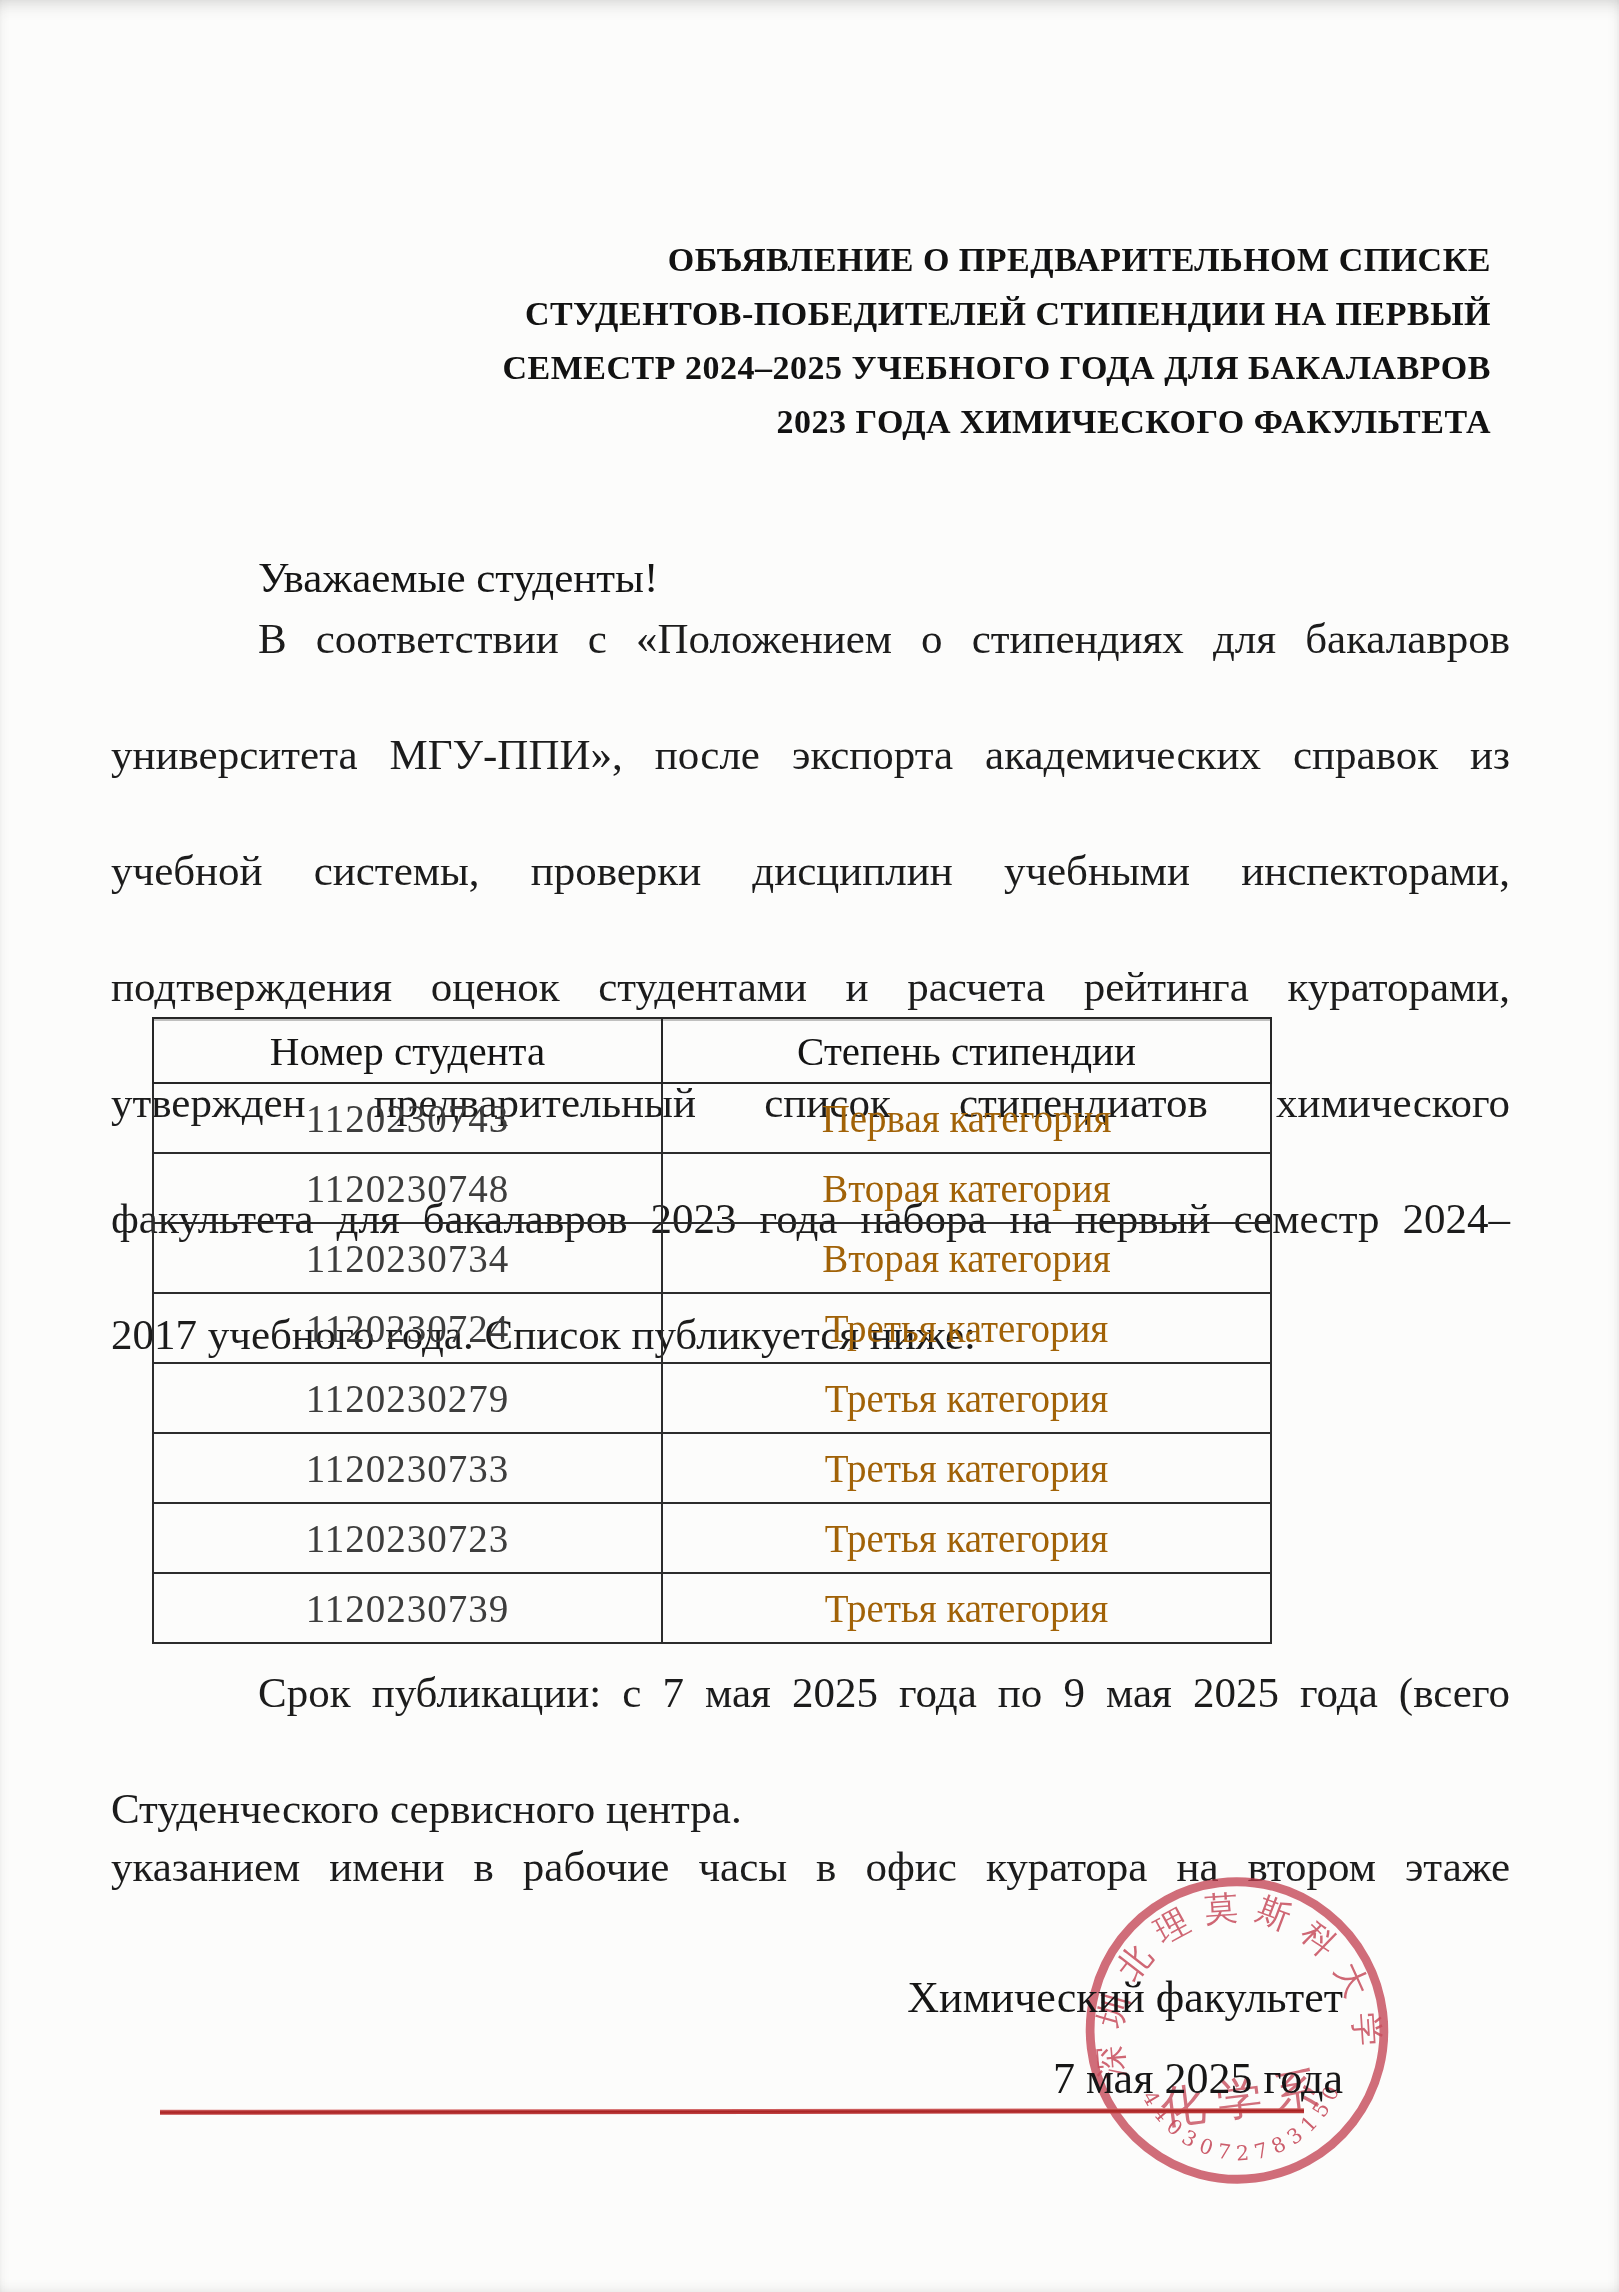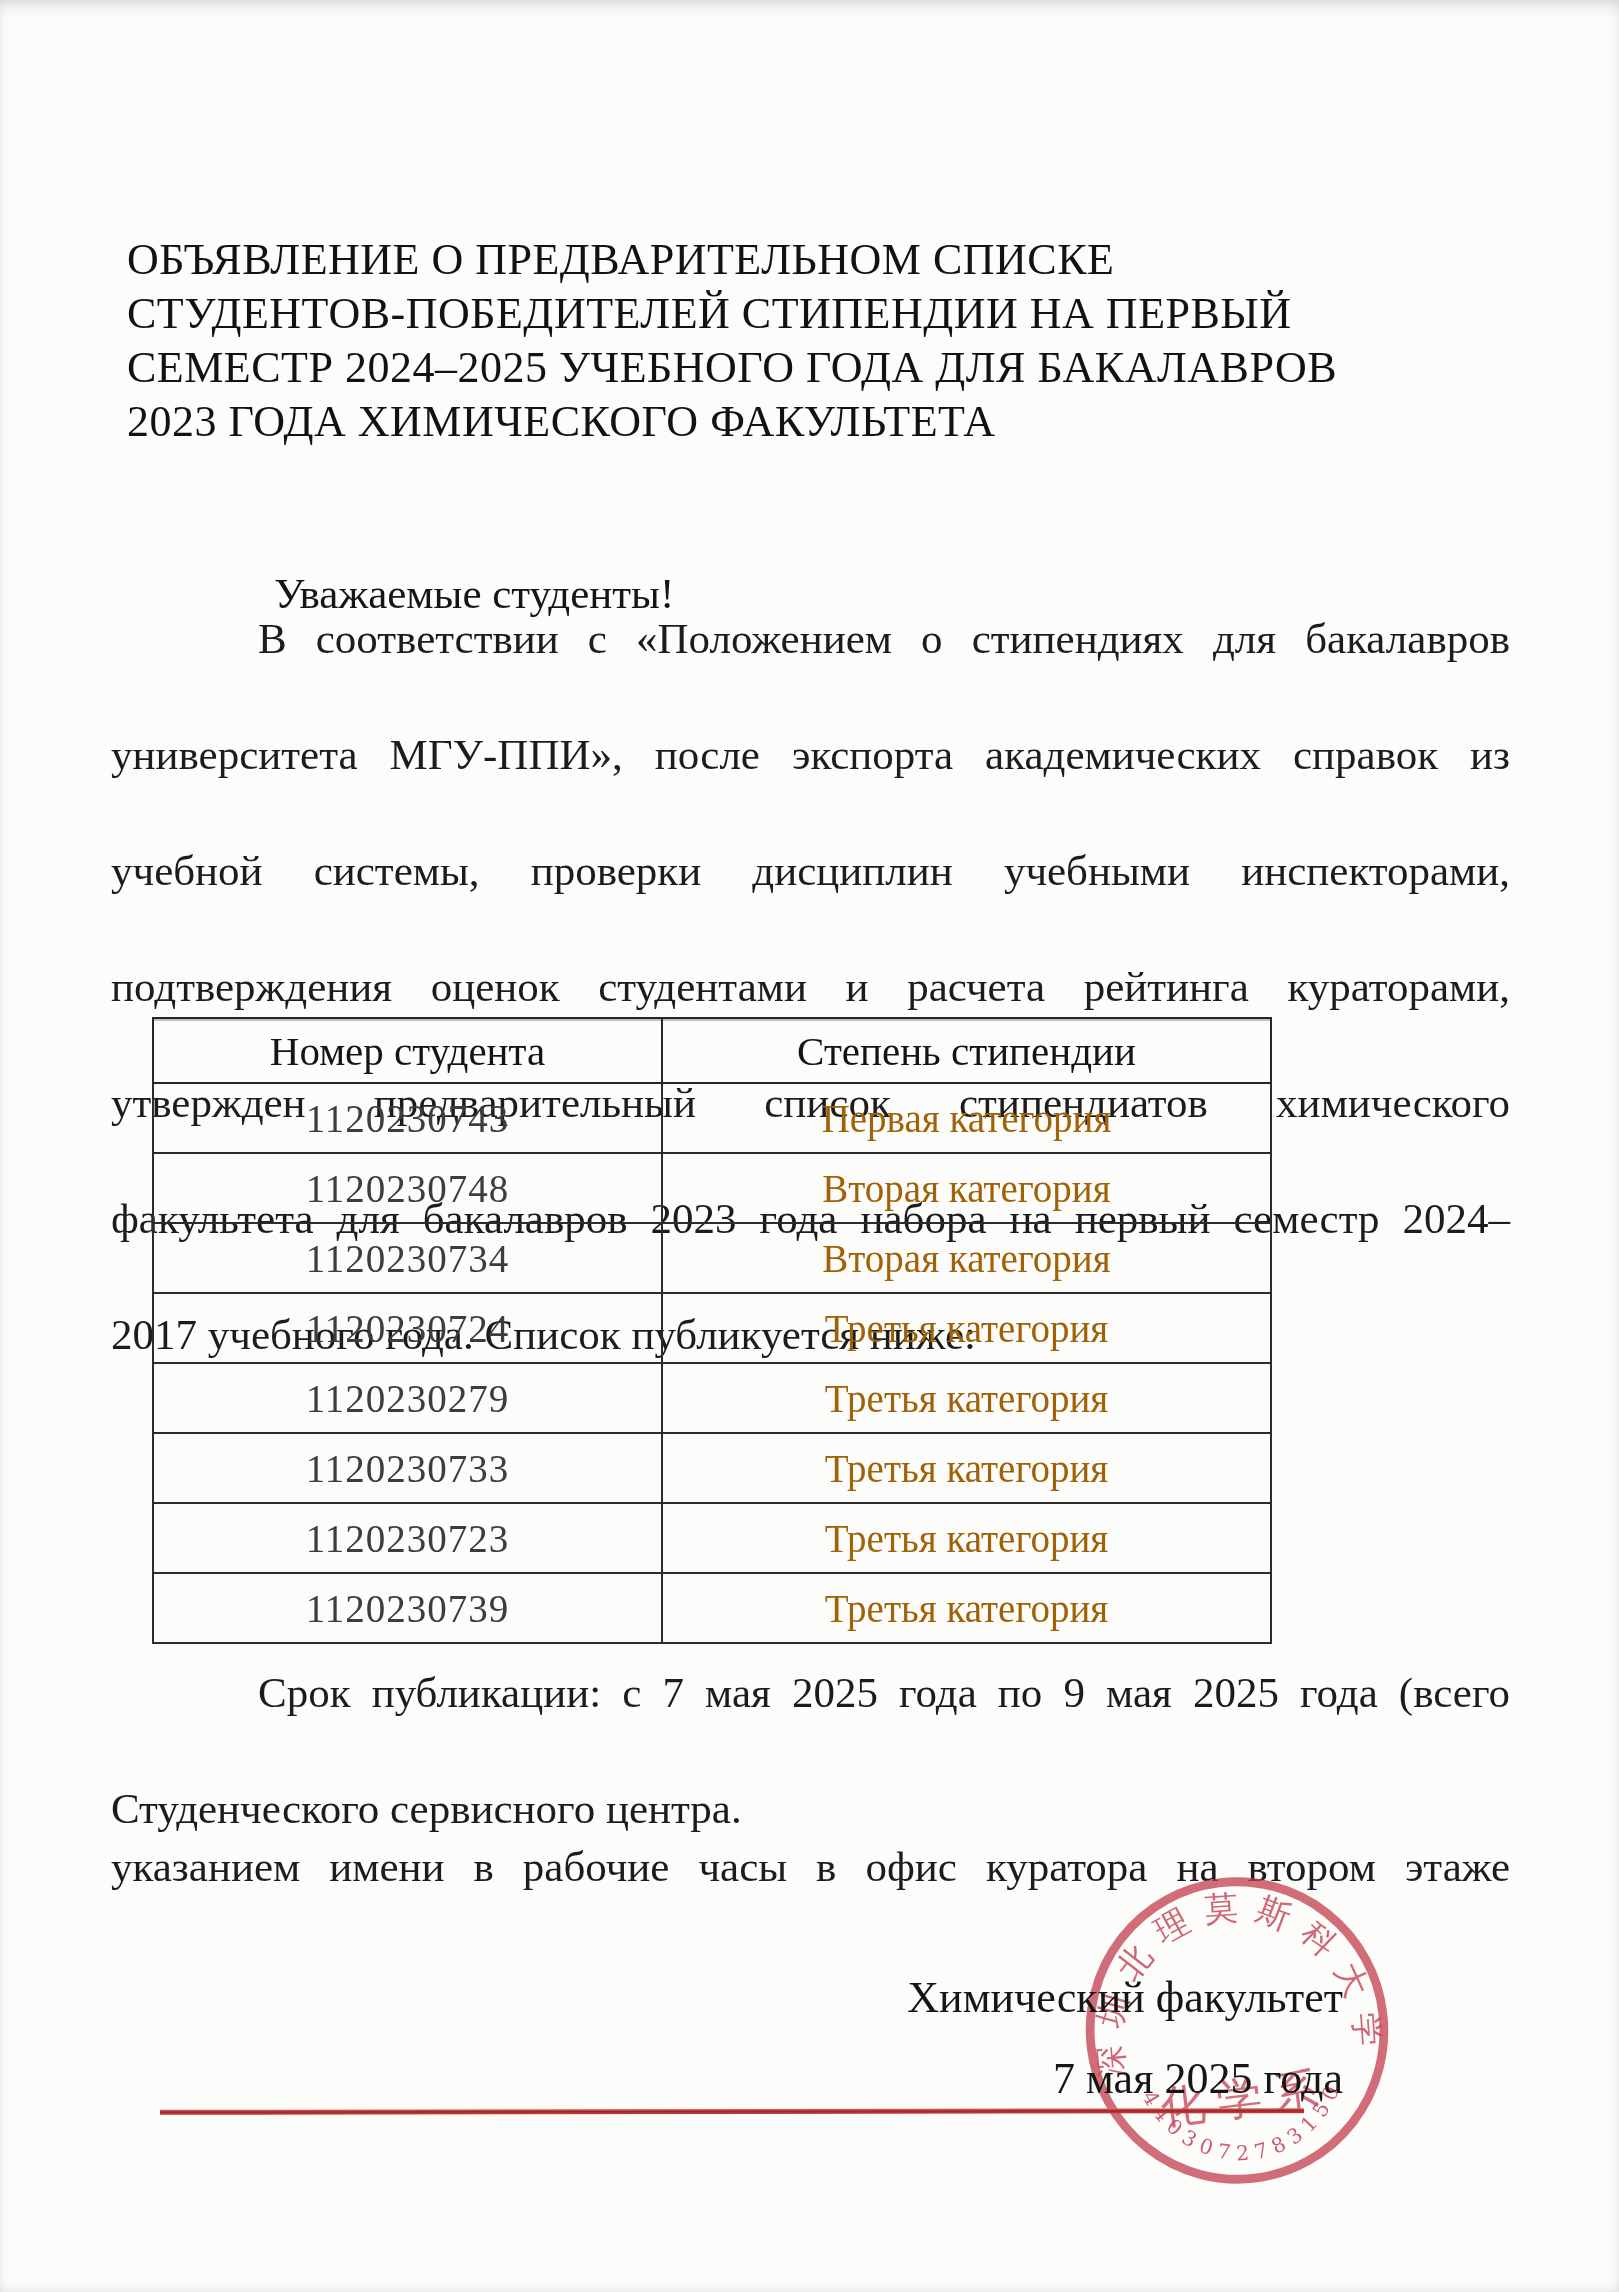--- a/index.html
+++ b/index.html
@@ -16,27 +16,27 @@
     content:"";position:absolute;inset:0;pointer-events:none;z-index:9;
     box-shadow:
       inset 0 15.7px 19.6px -15.7px rgba(60,60,60,.28),
       inset 0 -11.8px 15.7px -13.7px rgba(60,60,60,.20),
       inset -9.8px 0 13.7px -11.8px rgba(60,60,60,.14),
       inset 9.8px 0 13.7px -12.7px rgba(60,60,60,.10);
   }
 
   .title{
     position:absolute;top:233px;left:127px;width:1364px;
-    text-align:left;font-weight:normal;font-size:44px;line-height:54px;
+    text-align:right;font-weight:bold;font-size:34px;line-height:54px;
     letter-spacing:0.5px;color:#121212;
   }
 
   .greeting{
     position:absolute;top:549px;left:111px;width:1399px;
-    font-size:43px;line-height:58px;margin:16px;text-indent:147px;color:#151515;
+    font-size:43px;line-height:58px;margin:0;text-indent:147px;color:#151515;
   }
 
   .para{position:absolute;left:111px;width:1399px;font-size:43px;color:#1c1c1c;}
   .para1{top:610px;}
   .para2{top:1664px;}
   .para .line{line-height:58px;white-space:normal;}
   .para .line:first-child{text-indent:147px;}
   
   .para .jline{text-align:justify;}
   .para .jline::after{content:"";display:inline-block;width:100%;height:0;}

